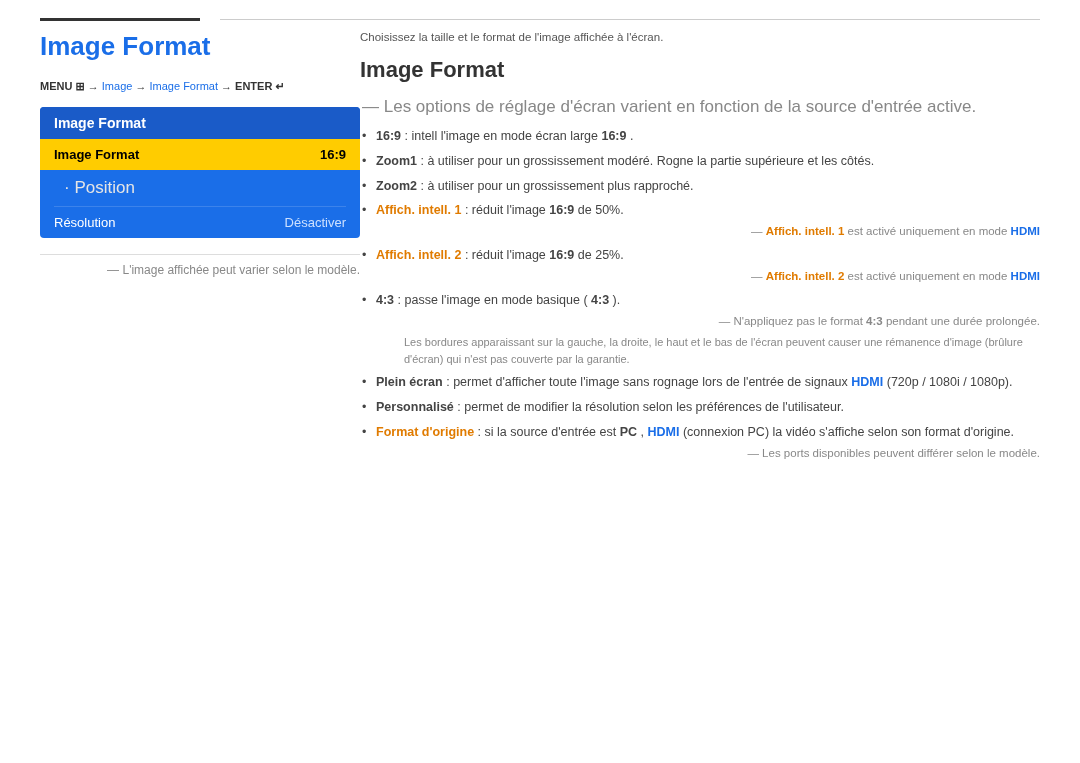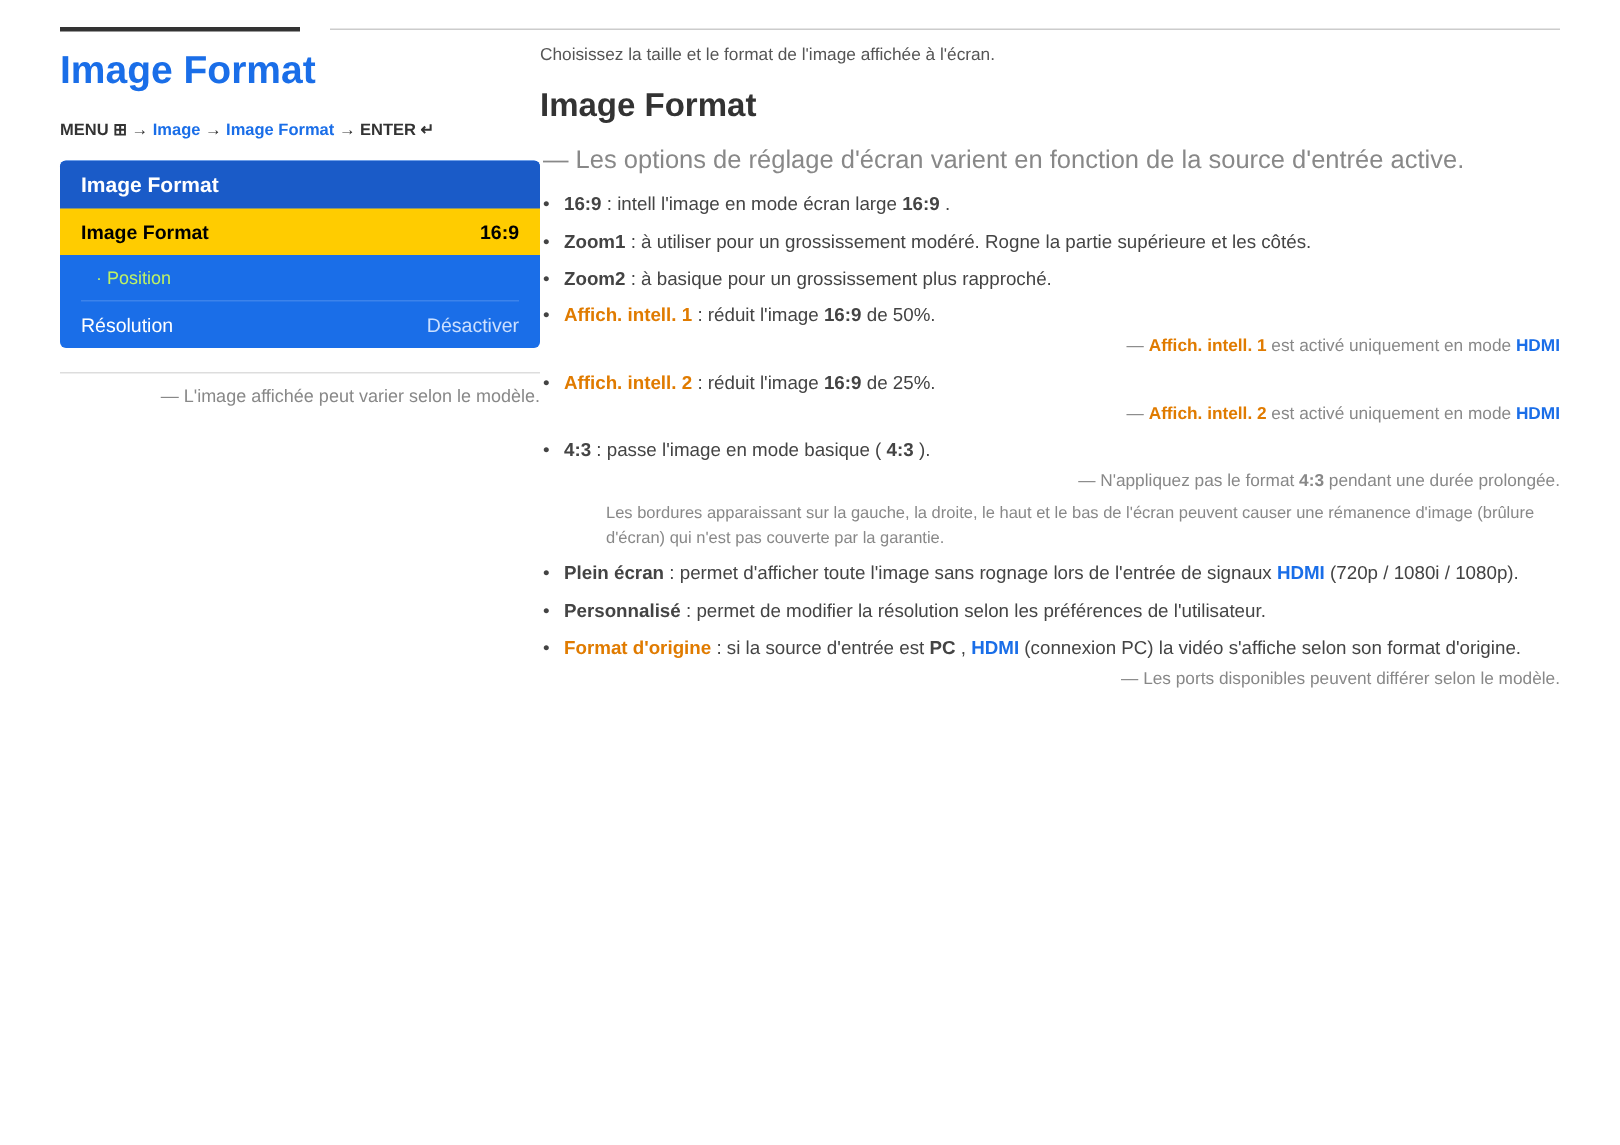--- a/index.html
+++ b/index.html
@@ -49,21 +49,21 @@
       color: #1a6ee8;
       margin-bottom: 18px;
     }
 
     .menu-path {
       font-size: 11px;
       color: #333;
       margin-bottom: 14px;
       font-weight: bold;
     }
-    .menu-path .highlight { color: #1a6ee8; font-weight: bold; }
+    .menu-path .highlight { color: #1a6ee8; font-weight: normal; }
 
     .menu-box {
       background: #1a6ee8;
       border-radius: 4px;
       overflow: hidden;
       margin-bottom: 16px;
     }
     .menu-box-header {
       background: #1a5bc8;
       color: #fff;
@@ -79,23 +79,23 @@
       align-items: center;
       padding: 8px 14px;
       font-size: 13px;
       font-weight: bold;
     }
     .menu-item-selected .value {
       color: #000;
       font-weight: bold;
     }
     .menu-item-sub {
-      color: #bef264;
+      color: #e5e5e5;
       padding: 8px 24px;
-      font-size: 12px;
+      font-size: 17px;
     }
     .menu-item-normal {
       display: flex;
       justify-content: space-between;
       align-items: center;
       padding: 8px 14px;
       color: #fff;
       font-size: 13px;
     }
     .menu-item-normal .value {
@@ -252,21 +252,21 @@
         <span>.</span>
       </li>
 
       <li>
         <span class="bold">Zoom1</span>
         <span> : à utiliser pour un grossissement modéré. Rogne la partie supérieure et les côtés.</span>
       </li>
 
       <li>
         <span class="bold">Zoom2</span>
-        <span> : à basique pour un grossissement plus rapproché.</span>
+        <span> : à utiliser pour un grossissement plus rapproché.</span>
       </li>
 
       <li>
         <span class="orange">Affich. intell. 1</span>
         <span> : réduit l'image </span>
         <span class="bold">16:9</span>
         <span> de 50%.</span>
         <div class="sub-note">
           <span class="orange">Affich. intell. 1</span>
           <span> est activé uniquement en mode </span>

